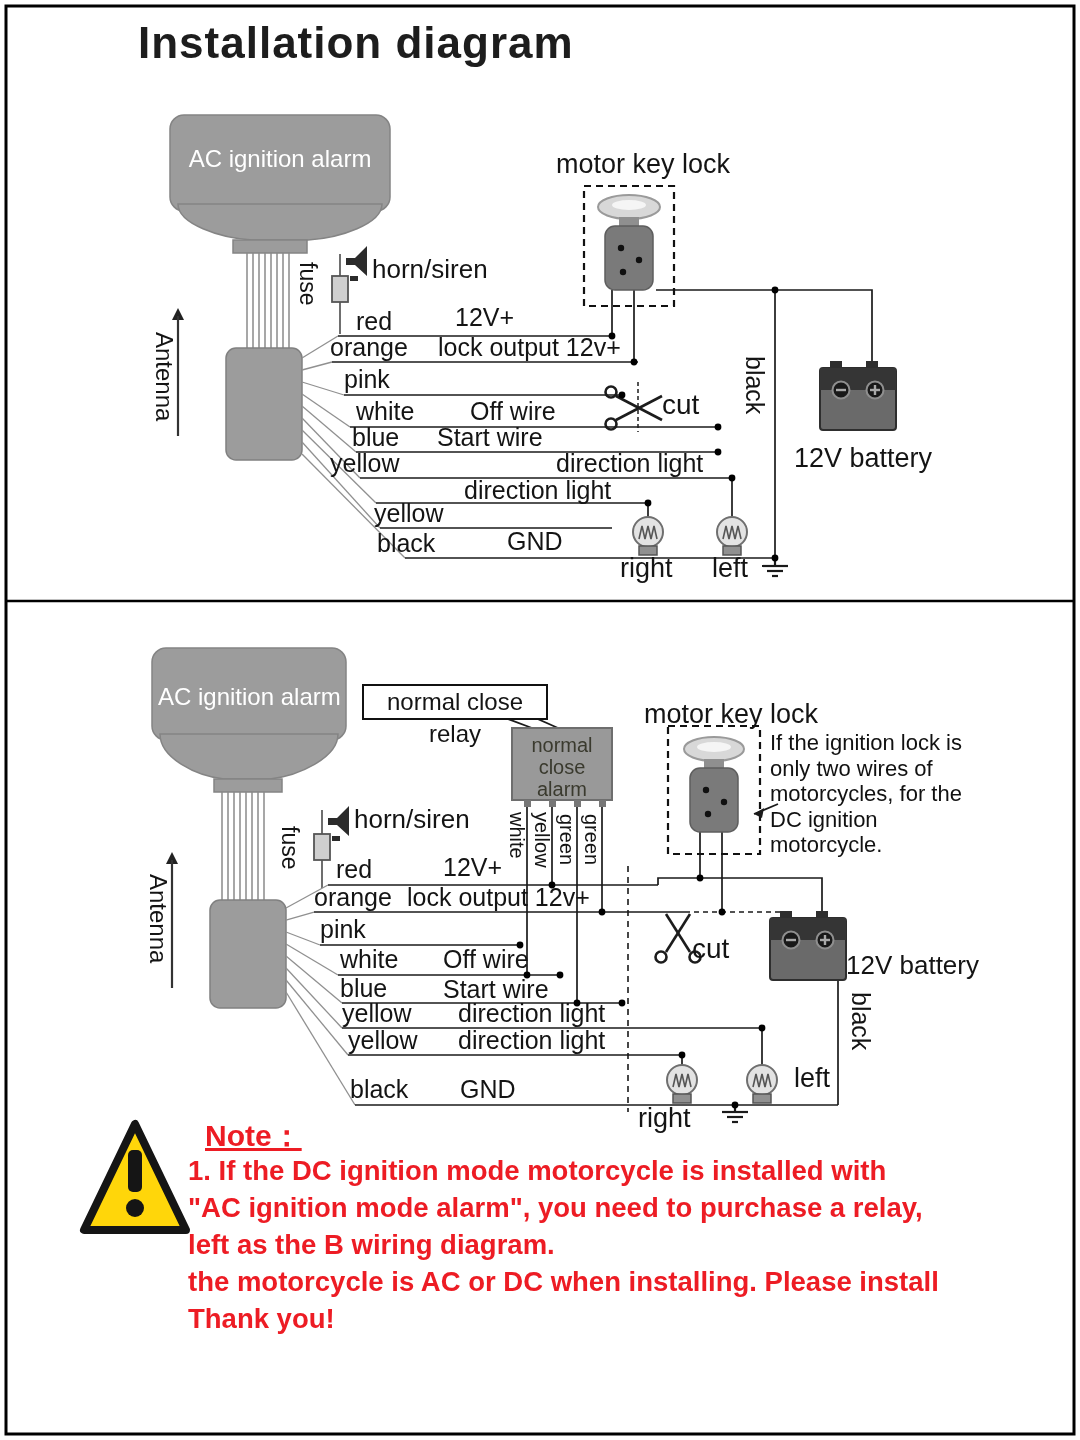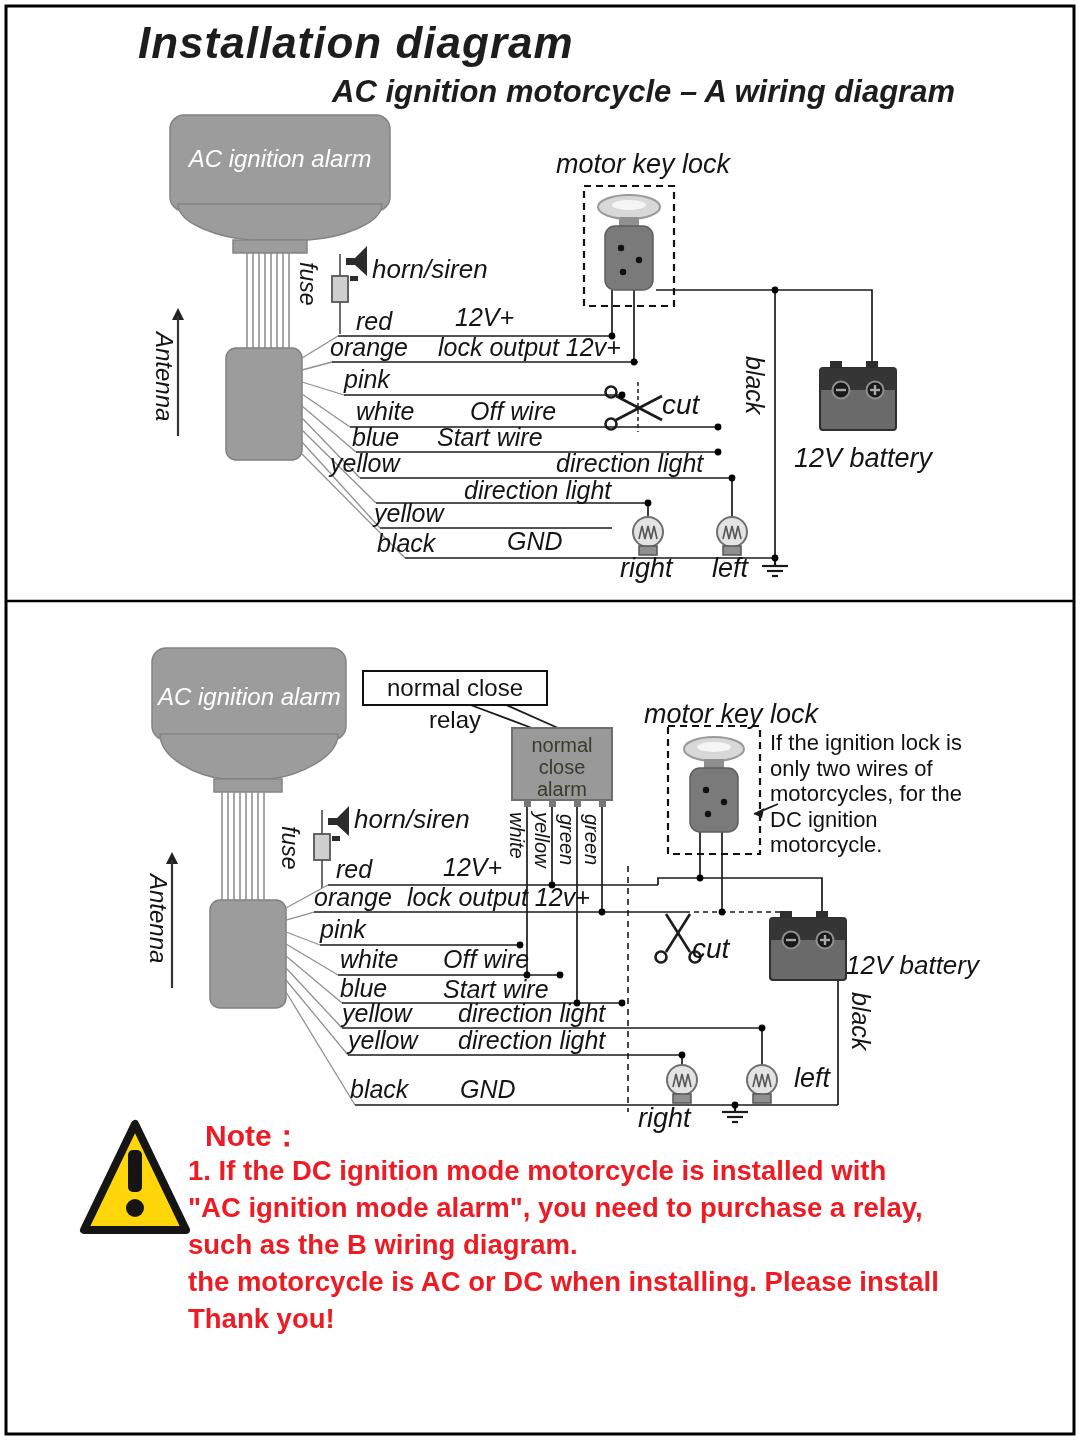--- a/index.html
+++ b/index.html
@@ -1,28 +1,28 @@
 <!DOCTYPE html>
 <html><head>
 <meta charset="utf-8">
 <style>
   html,body{margin:0;padding:0;background:#fff;}
   #page{position:relative;width:1080px;height:1440px;background:#fff;overflow:hidden;
         font-family:"Liberation Sans","DejaVu Sans",sans-serif;}
   #wiring{position:absolute;left:0;top:0;width:1080px;height:1440px;}
-  .lbl{position:absolute;font-size:25px;color:#141414;white-space:nowrap;line-height:1.05;font-style:italic;}
+  .lbl{position:absolute;font-size:25px;color:#141414;white-space:nowrap;line-height:1.05;}
   .vlbl{writing-mode:vertical-rl;text-orientation:mixed;}
   .title{font-size:44px;font-weight:bold;color:#1d1d1d;letter-spacing:1px;}
   .sect{font-size:31px;font-weight:bold;color:#1d1d1d;}
   .alarm-txt{color:#fff;text-align:center;font-size:24px;}
   .callout{position:absolute;border:2.5px solid #111;background:#fff;text-align:center;
            font-size:24px;color:#141414;}
   .relay-line{font-size:20px;color:#3a3a2e;text-align:center;line-height:22px;}
   .keynote{position:absolute;font-size:22px;line-height:1.16;color:#111;}
-  .note-head{position:absolute;font-size:30px;font-weight:bold;color:#ed1c24;white-space:nowrap;}
+  .note-head{position:absolute;font-size:30px;font-weight:bold;color:#ed1c24;white-space:nowrap;text-decoration:underline;}
   .note-line{font-size:27.5px;font-weight:bold;color:#ed1c24;line-height:37px;white-space:nowrap;}
 </style>
 </head>
 <body>
 
 <div id="page">
 
 <svg id="wiring" viewBox="0 0 1080 1440">
   <rect x="6" y="6" width="1068" height="1428" fill="none" stroke="#000" stroke-width="3"></rect>
   <line x1="6" y1="601" x2="1074" y2="601" stroke="#000" stroke-width="2.5"></line>
@@ -300,21 +300,20 @@
 
   <g>
     <polygon points="135,1124 84,1230 186,1230" fill="#ffd60a" stroke="#151515" stroke-width="8" stroke-linejoin="round"></polygon>
     <rect x="128" y="1150" width="14" height="42" rx="5" fill="#151515"></rect>
     <circle cx="135" cy="1208" r="9" fill="#151515"></circle>
   </g>
 </svg>
 
 <div class="lbl title" style="left:138px;top:20px;">Installation diagram</div>
 
-<div class="lbl sect" style="left:332px;top:76px;">AC ignition motorcycle – A wiring diagram</div>
 <div class="lbl alarm-txt" style="left:178px;top:146px;width:204px;">AC ignition alarm</div>
 <div class="lbl vlbl" style="left:152px;top:332px;font-size:24px;">Antenna</div>
 <div class="lbl vlbl" style="left:296px;top:262px;font-size:23px;">fuse</div>
 <div class="lbl" style="left:372px;top:256px;font-size:26px;">horn/siren</div>
 <div class="lbl" style="left:556px;top:150px;font-size:27px;">motor key lock</div>
 <div class="lbl" style="left:662px;top:390px;font-size:28px;">cut</div>
 <div class="lbl" style="left:788px;top:444px;width:150px;text-align:center;font-size:27px;">12V battery</div>
 <div class="lbl vlbl" style="left:742px;top:356px;">black</div>
 <div class="lbl" style="left:620px;top:554px;font-size:27px;">right</div>
 <div class="lbl" style="left:712px;top:554px;font-size:27px;">left</div>
@@ -329,21 +328,21 @@
 <div class="lbl" style="left:352px;top:424px;">blue</div>
 <div class="lbl" style="left:437px;top:424px;">Start wire</div>
 <div class="lbl" style="left:330px;top:450px;">yellow</div>
 <div class="lbl" style="left:556px;top:450px;">direction light</div>
 <div class="lbl" style="left:464px;top:477px;">direction light</div>
 <div class="lbl" style="left:374px;top:500px;">yellow</div>
 <div class="lbl" style="left:377px;top:530px;">black</div>
 <div class="lbl" style="left:507px;top:528px;">GND</div>
 
 <div class="lbl alarm-txt" style="left:158px;top:684px;width:182px;">AC ignition alarm</div>
-<div class="callout" style="left:362px;top:670px;width:182px;height:32px;line-height:32px;">normal close relay</div>
+<div class="callout" style="left:362px;top:684px;width:182px;height:32px;line-height:32px;">normal close relay</div>
 <div style="position:absolute;left:512px;top:734px;width:100px;">
   <div class="relay-line">normal</div>
   <div class="relay-line">close</div>
   <div class="relay-line">alarm</div>
 </div>
 <div class="lbl vlbl" style="left:506px;top:812px;font-size:20px;">white</div>
 <div class="lbl vlbl" style="left:531px;top:812px;font-size:20px;">yellow</div>
 <div class="lbl vlbl" style="left:556px;top:814px;font-size:20px;">green</div>
 <div class="lbl vlbl" style="left:581px;top:814px;font-size:20px;">green</div>
 <div class="lbl" style="left:644px;top:700px;font-size:27px;">motor key lock</div>
@@ -370,18 +369,18 @@
 <div class="lbl" style="left:458px;top:1000px;">direction light</div>
 <div class="lbl" style="left:348px;top:1027px;">yellow</div>
 <div class="lbl" style="left:458px;top:1027px;">direction light</div>
 <div class="lbl" style="left:350px;top:1076px;">black</div>
 <div class="lbl" style="left:460px;top:1076px;">GND</div>
 
 <div class="note-head" style="left:205px;top:1116px;">Note：</div>
 <div style="position:absolute;left:188px;top:1152px;">
   <div class="note-line">1. If the DC ignition mode motorcycle is installed with</div>
   <div class="note-line">"AC ignition mode alarm", you need to purchase a relay,</div>
-  <div class="note-line">such as the B wiring diagram.</div>
+  <div class="note-line">left as the B wiring diagram.</div>
   <div class="note-line"> the motorcycle is AC or DC when installing. Please install</div>
   <div class="note-line">Thank you!</div>
 </div>
 
 </div>
 
 </body></html>

